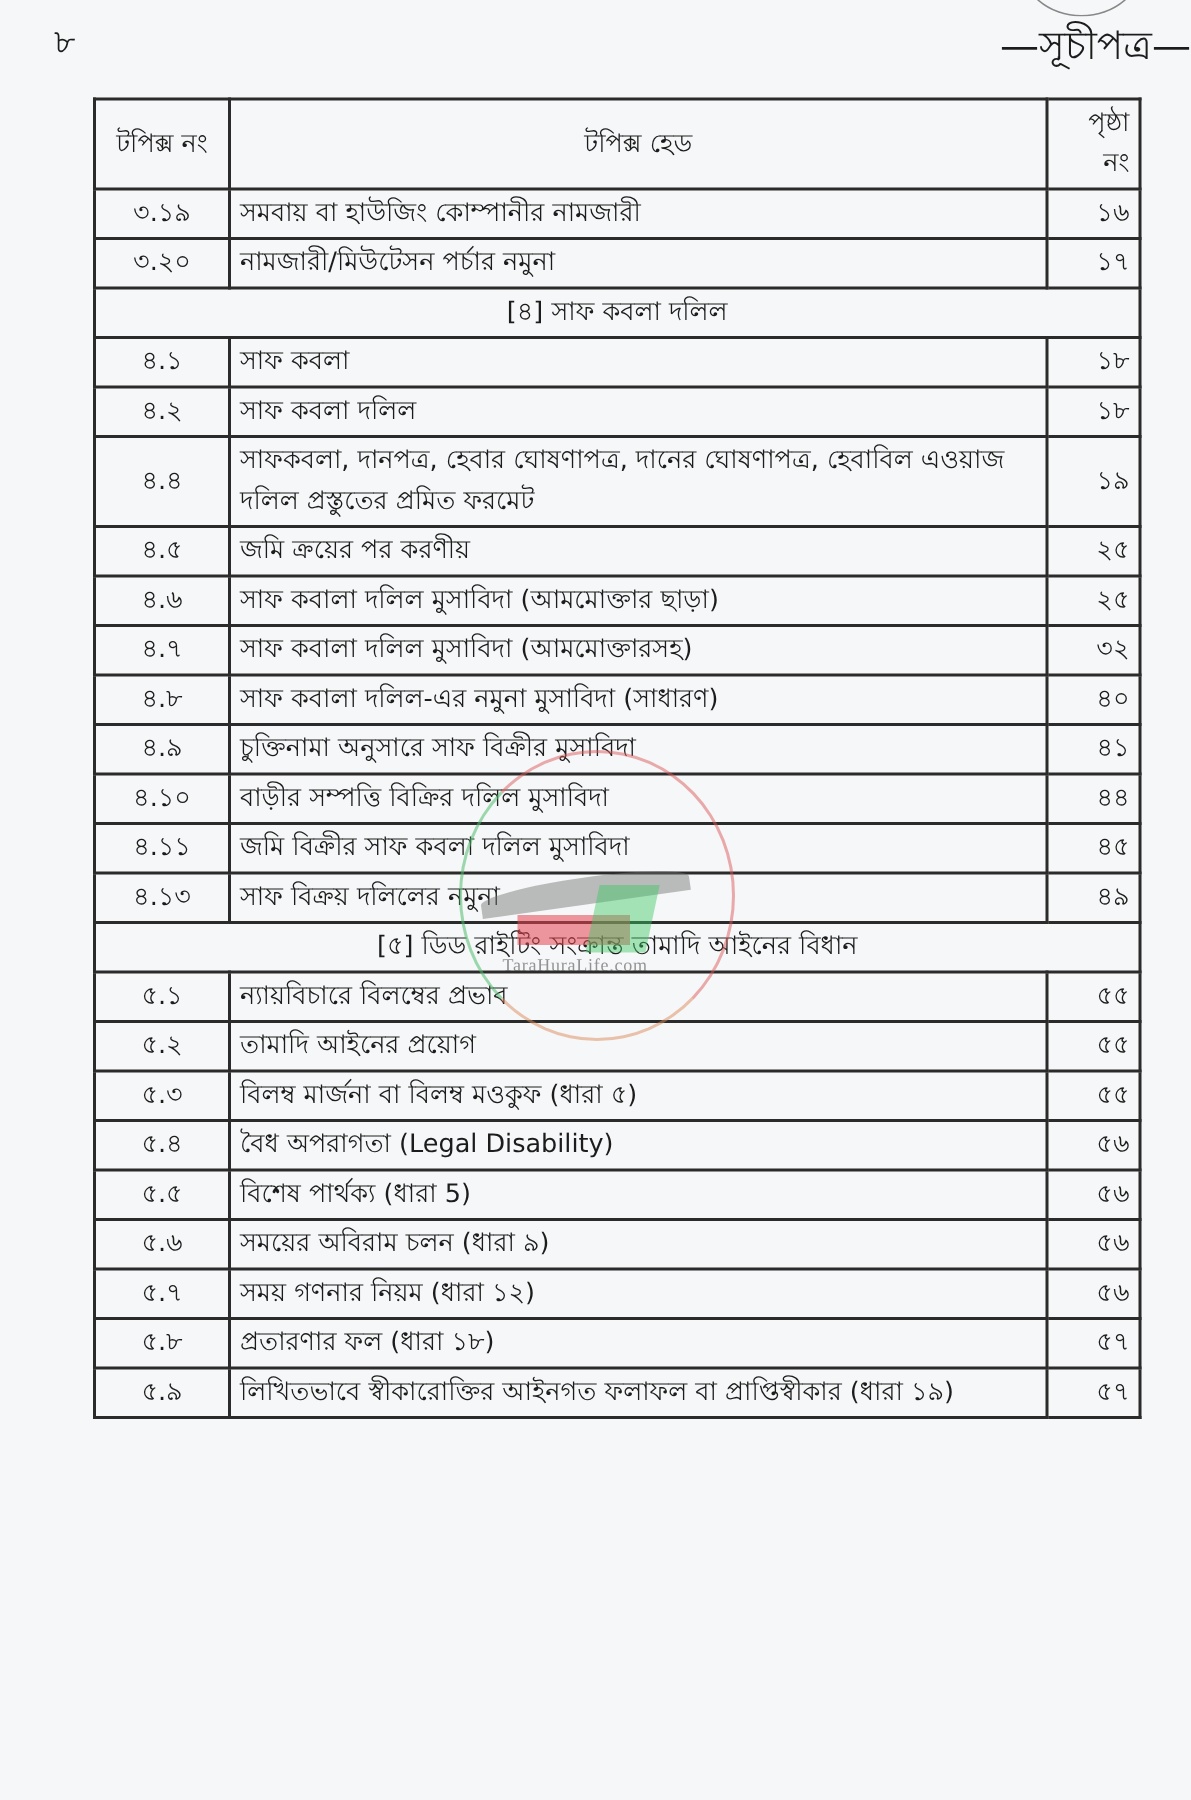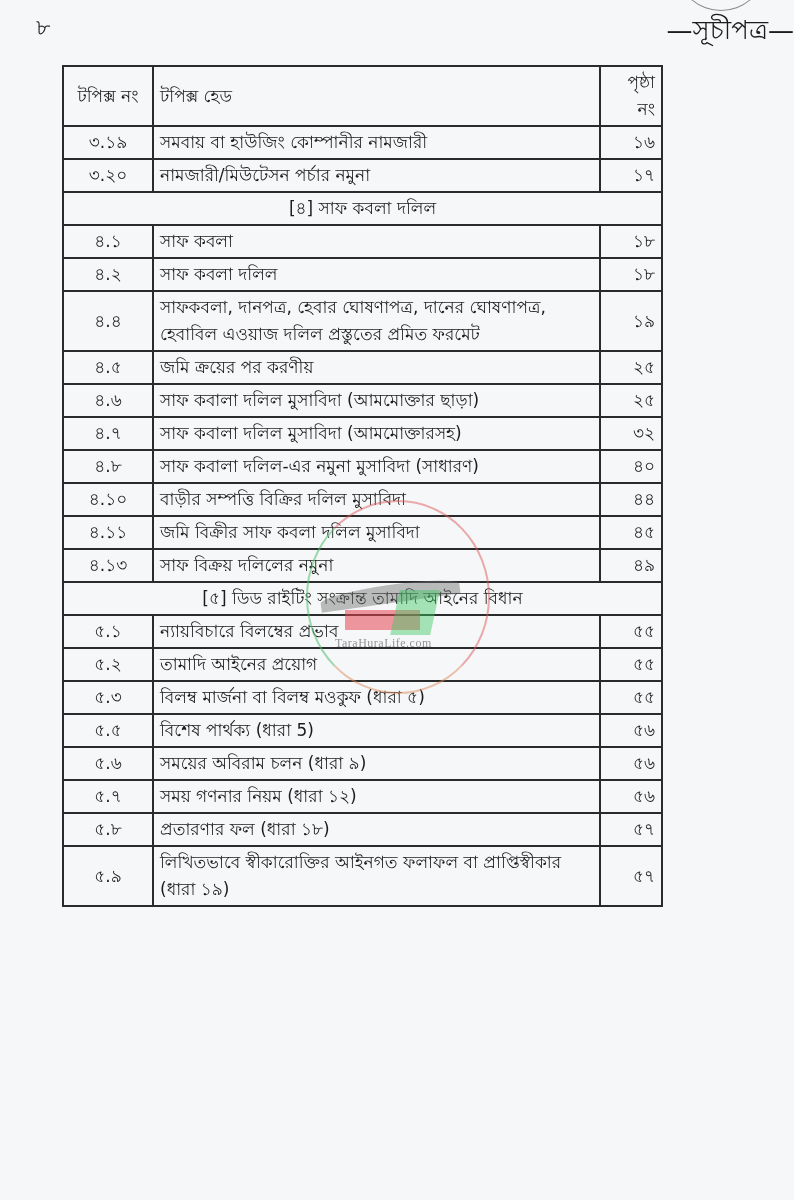--- a/index.html
+++ b/index.html
@@ -9,32 +9,32 @@
     font-family:"DejaVu Sans", "Liberation Sans", sans-serif;
     color:#1c1c1c;
   }
   .page-num { position:absolute; left:36px; top:10px; font-size:22px; }
   .page-title { position:absolute; left:0; right:0; top:10px; text-align:right; font-size:26px; }
   .stamp-arc {
     position:absolute; left:680px; top:-60px; width:80px; height:70px;
     border:1px solid #888; border-radius:50%; border-top:none;
   }
   table.toc {
-    position:absolute; left:62px; top:65px; width:601px;
+    position:absolute; left:62px; top:65px; width:699px;
     border-collapse:collapse; table-layout:fixed;
   }
   table.toc td, table.toc th {
     border:2px solid #2b2b2b; font-weight:normal;
     padding:2px 6px; font-size:17px; line-height:27px; vertical-align:middle;
   }
   table.toc th { font-size:17px; }
   .c-no { width:76px; text-align:center; }
   .c-pg { width:48px; text-align:right; }
   .c-head { text-align:left; }
-  th.c-head { }
+  th.c-head { text-align:center; }
   td.section { text-align:center; font-size:26px; line-height:36px; padding:2px 4px; }
   td.multi { line-height:25px; padding-top:3px; padding-bottom:3px;margin-left:18px; }
   td.top { vertical-align:top; padding-top:5px; }
   .watermark {
     position:absolute; left:306px; top:500px; width:180px; height:190px;
     border-radius:50%; border:2px solid rgba(220,90,90,0.5);
     border-left-color:rgba(80,190,110,0.55); border-bottom-color:rgba(220,140,90,0.5);
     pointer-events:none;
   }
   .wm-text {
@@ -105,20 +105,25 @@
       <td class="c-no">৪.৭</td>
       <td class="c-head">সাফ কবালা দলিল মুসাবিদা (আমমোক্তারসহ)</td>
       <td class="c-pg">৩২</td>
     </tr>
     <tr>
       <td class="c-no">৪.৮</td>
       <td class="c-head">সাফ কবালা দলিল-এর নমুনা  মুসাবিদা (সাধারণ)</td>
       <td class="c-pg">৪০</td>
     </tr>
     <tr>
+      <td class="c-no">৪.৯</td>
+      <td class="c-head">চুক্তিনামা অনুসারে সাফ বিক্রীর মুসাবিদা</td>
+      <td class="c-pg">৪১</td>
+    </tr>
+    <tr>
       <td class="c-no">৪.১০</td>
       <td class="c-head">বাড়ীর সম্পত্তি বিক্রির দলিল মুসাবিদা</td>
       <td class="c-pg">৪৪</td>
     </tr>
     <tr>
       <td class="c-no">৪.১১</td>
       <td class="c-head">জমি বিক্রীর সাফ কবলা দলিল মুসাবিদা</td>
       <td class="c-pg">৪৫</td>
     </tr>
     <tr>
@@ -138,20 +143,25 @@
     </tr>
     <tr>
       <td class="c-no">৫.২</td>
       <td class="c-head">তামাদি আইনের প্রয়োগ</td>
       <td class="c-pg">৫৫</td>
     </tr>
     <tr>
       <td class="c-no">৫.৩</td>
       <td class="c-head">বিলম্ব মার্জনা বা বিলম্ব মওকুফ (ধারা ৫)</td>
       <td class="c-pg">৫৫</td>
+    </tr>
+    <tr>
+      <td class="c-no">৫.৪</td>
+      <td class="c-head">বৈধ অপরাগতা (Legal Disability)</td>
+      <td class="c-pg">৫৬</td>
     </tr>
     <tr>
       <td class="c-no">৫.৫</td>
       <td class="c-head">বিশেষ পার্থক্য (ধারা 5)</td>
       <td class="c-pg">৫৬</td>
     </tr>
     <tr>
       <td class="c-no">৫.৬</td>
       <td class="c-head">সময়ের অবিরাম চলন (ধারা ৯)</td>
       <td class="c-pg">৫৬</td>

